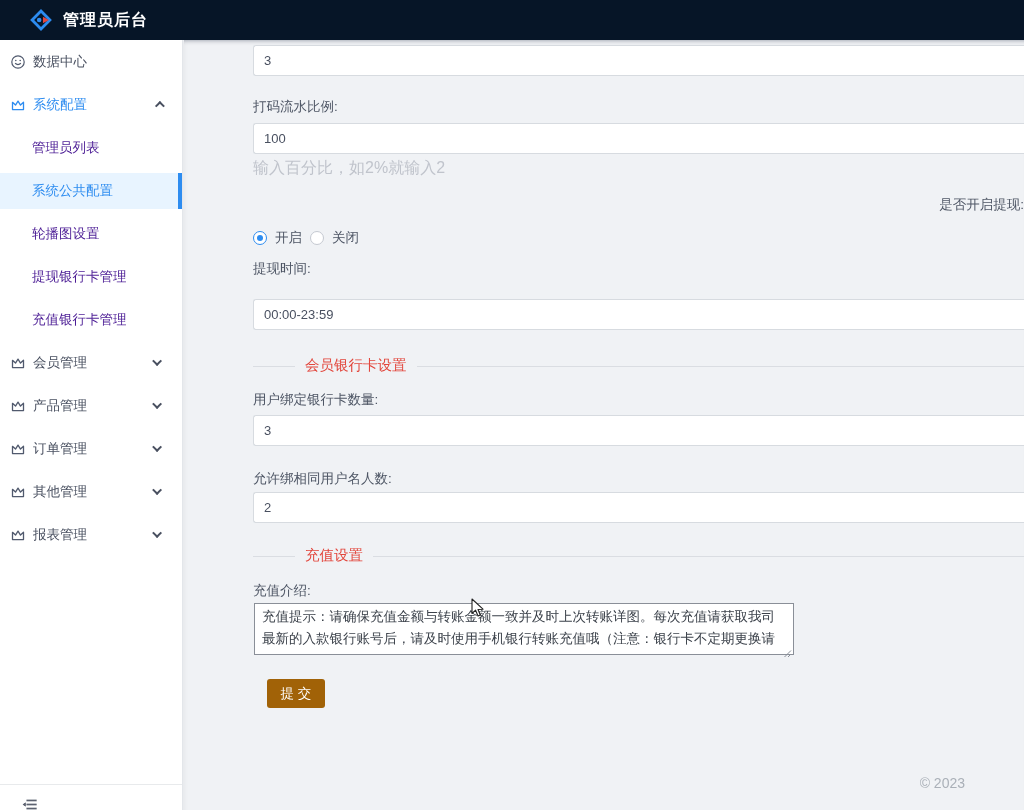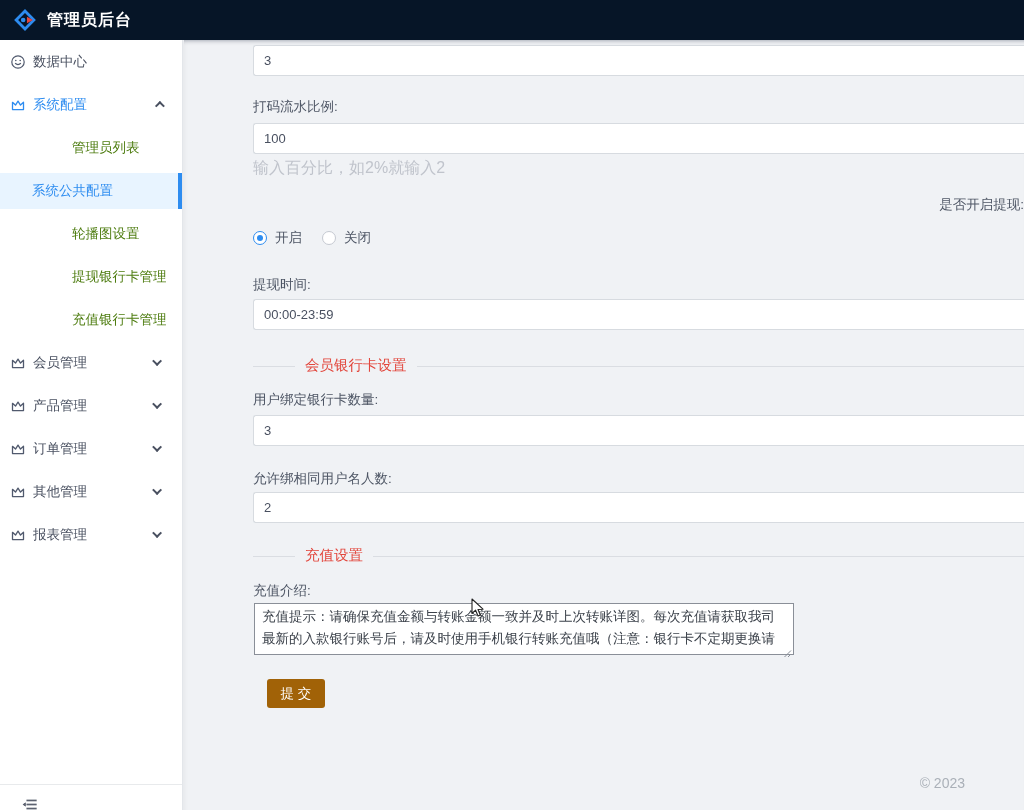--- a/index.html
+++ b/index.html
@@ -2,57 +2,57 @@
 <html><head>
 <meta charset="utf-8">
 <style>
   * { margin:0; padding:0; box-sizing:border-box; }
   html,body { width:1024px; height:810px; overflow:hidden; }
   body { font-family:"Liberation Sans","DejaVu Sans",sans-serif; background:#f0f2f5; }
   .app { position:relative; width:1024px; height:810px; background:#f0f2f5; overflow:hidden; }
 
   
   .header { position:absolute; top:0; left:0; width:1024px; height:40px;
-            background:#061527; display:flex; align-items:center; padding-left:12px; z-index:10; }
+            background:#061527; display:flex; align-items:center; padding-left:28px; z-index:10; }
   .logo { width:26px; height:26px; display:inline-flex; align-items:center; justify-content:center; }
   .app-title { color:#ffffff; font-size:16px; font-weight:bold; margin-left:9px; letter-spacing:1px; }
 
   
   .sidebar { position:absolute; top:40px; left:0; width:183px; height:784px; background:#ffffff;
              border-right:1px solid #e3e6ea; box-shadow:2px 0 5px rgba(0,0,0,.04); z-index:5; }
   .menu-item { height:43px; display:flex; align-items:center; padding:0 16px 0 10px;
                color:#495060; font-size:13.5px; cursor:pointer; position:relative; }
   .menu-item .mi-icon { width:16px; height:16px; margin-right:7px; display:inline-flex; color:#515a6e; }
   .menu-item .mi-label { flex:1; }
   .menu-item.parent-active { color:#2d8cf0; }
   .menu-item.parent-active .mi-icon { color:#2d8cf0; }
   .chev { width:7px; height:7px; border-left:2px solid #495060; border-bottom:2px solid #495060;
           display:inline-block; margin-right:4px; }
   .chev.down { transform:rotate(-45deg) translateY(-2px); }
   .chev.up   { transform:rotate(135deg) translateY(-2px); }
   .submenu-item { height:43px; display:flex; align-items:center; padding-left:32px;
-                  color:#4d7c0f; font-size:13.5px; cursor:pointer;margin-left:40px; }
+                  color:#4c1d95; font-size:13.5px; cursor:pointer; }
   .submenu-item.active { background:#e8f4ff; color:#2d8cf0; border-right:4px solid #2d8cf0;
                          height:36px; margin:3.5px 0;font-family:Liberation Mono, monospace; }
   .sidebar-footer { position:absolute; bottom:0; left:0; width:100%; height:40px;
                     border-top:1px solid #e8eaec; display:flex; align-items:center; padding-left:22px; }
   .fold-btn { cursor:pointer; display:inline-flex; }
 
   
   .main { position:absolute; top:40px; left:184px; width:840px; height:770px; background:#f0f2f5;
           box-shadow:inset 0 5px 5px -5px rgba(0,21,41,.45); }
   .row { position:absolute; left:69px; right:0; }
   .form-label { font-size:13.5px; color:#4e5665; }
   .text-input { position:absolute; left:69px; right:0; height:31px; background:#ffffff;
                 border:1px solid #d7dbe0; border-right:none; border-radius:3px 0 0 3px;
                 font-size:13px; color:#495060; padding:0 10px;
                 font-family:"Liberation Sans","DejaVu Sans",sans-serif; outline:none; }
   .hint { font-size:16px; color:#c0c4cc; }
 
-  .radio-row { display:flex; align-items:center; gap:20px; }
+  .radio-row { display:flex; align-items:center; gap:8px; }
   .radio-group { display:flex; align-items:center; gap:8px; cursor:pointer; }
   .radio { width:14px; height:14px; border-radius:50%; background:#fff; position:relative; display:inline-block; }
   .radio.checked { border:1px solid #2d8cf0; }
   .radio.checked::after { content:""; position:absolute; left:3px; top:3px; width:6px; height:6px;
                           border-radius:50%; background:#2d8cf0; }
   .radio.unchecked { border:1px solid #c5c9d1; }
   .radio-label { font-size:13.5px; color:#4e5665; }
 
   .divider { position:absolute; left:69px; right:0; height:1px; background:#dadde2; }
   .divider .divider-text { position:absolute; left:42px; top:-10px; background:#f0f2f5;
@@ -209,21 +209,21 @@
       <span class="radio-group">
         <span class="radio checked"></span>
         <span class="radio-label">开启</span>
       </span>
       <span class="radio-group">
         <span class="radio unchecked"></span>
         <span class="radio-label">关闭</span>
       </span>
     </div>
 
-    <div class="row form-label" style="top:236px;">提现时间:</div>
+    <div class="row form-label" style="top:220px;">提现时间:</div>
     <input class="text-input" style="top: 259px;" type="text" value="00:00-23:59">
 
     <div class="divider" style="top:326px;">
       <span class="divider-text">会员银行卡设置</span>
     </div>
 
     <div class="row form-label" style="top:351px;">用户绑定银行卡数量:</div>
     <input class="text-input" style="top: 375px;" type="text" value="3">
 
     <div class="row form-label" style="top:430px;">允许绑相同用户名人数:</div>

